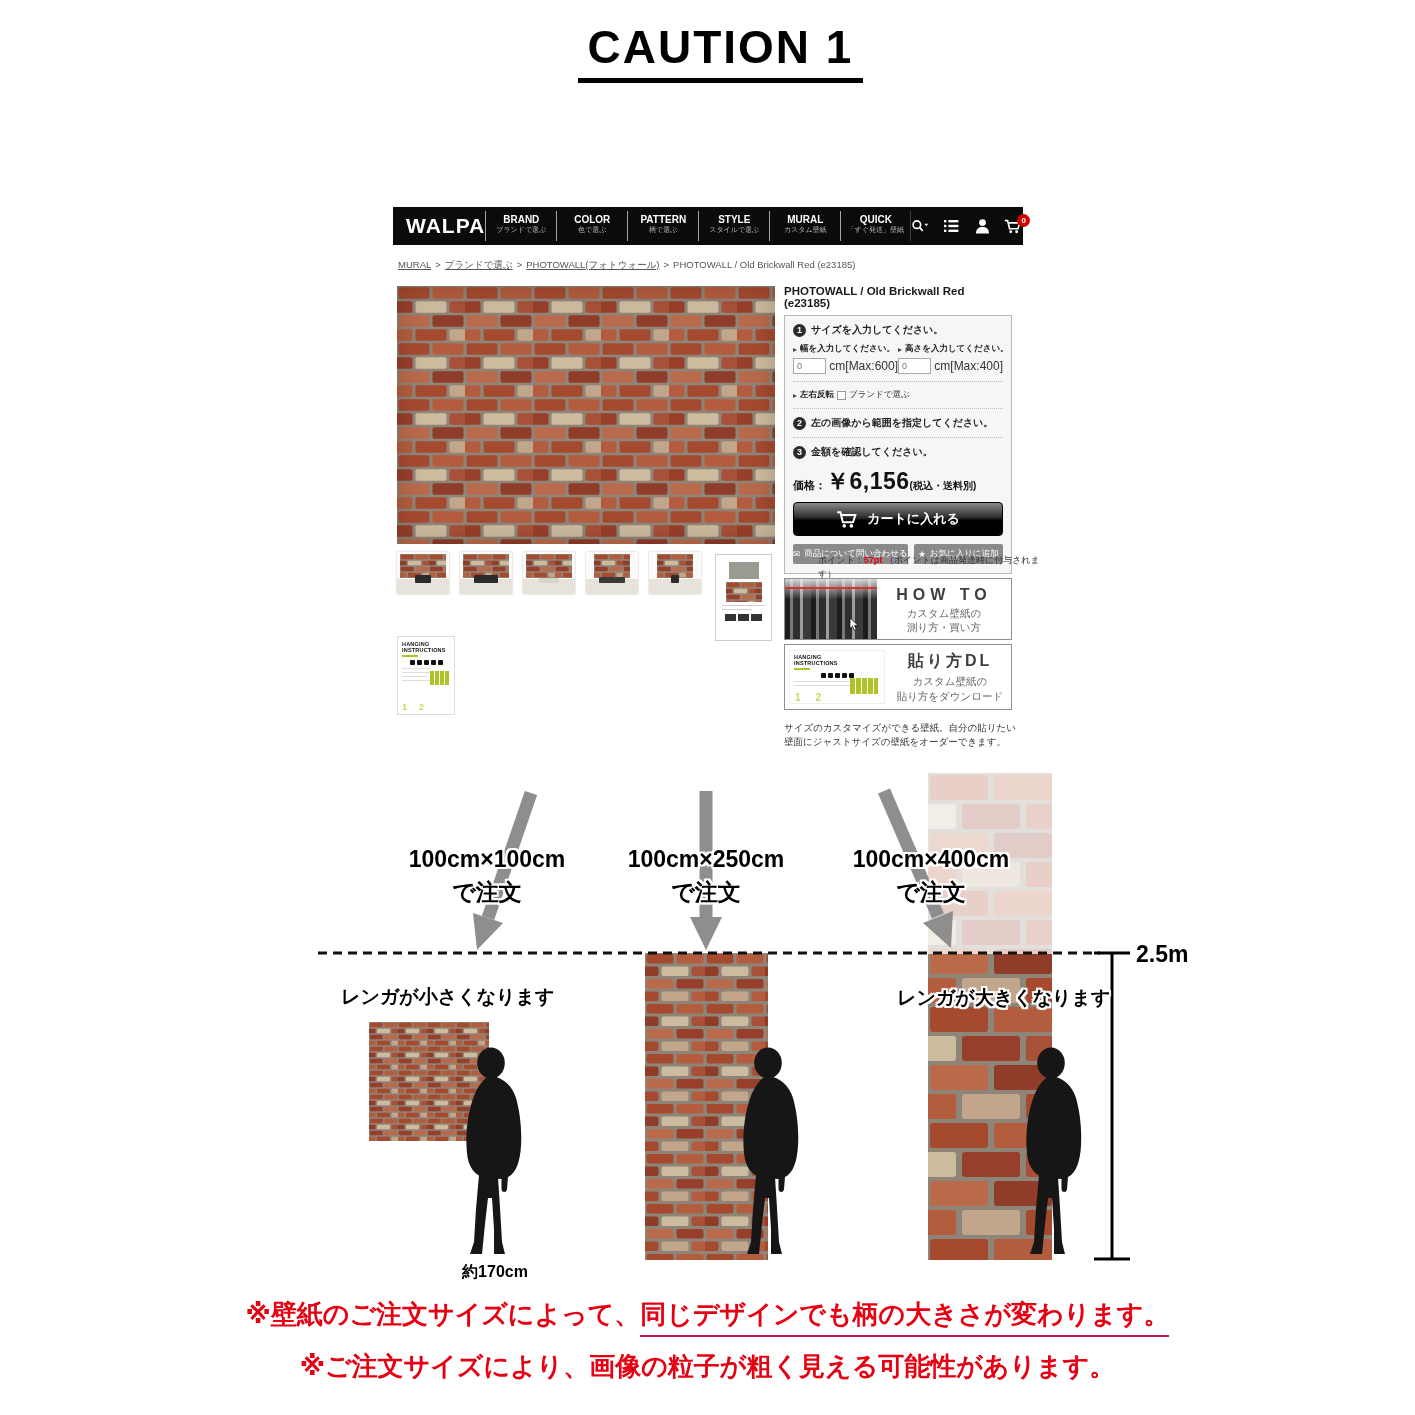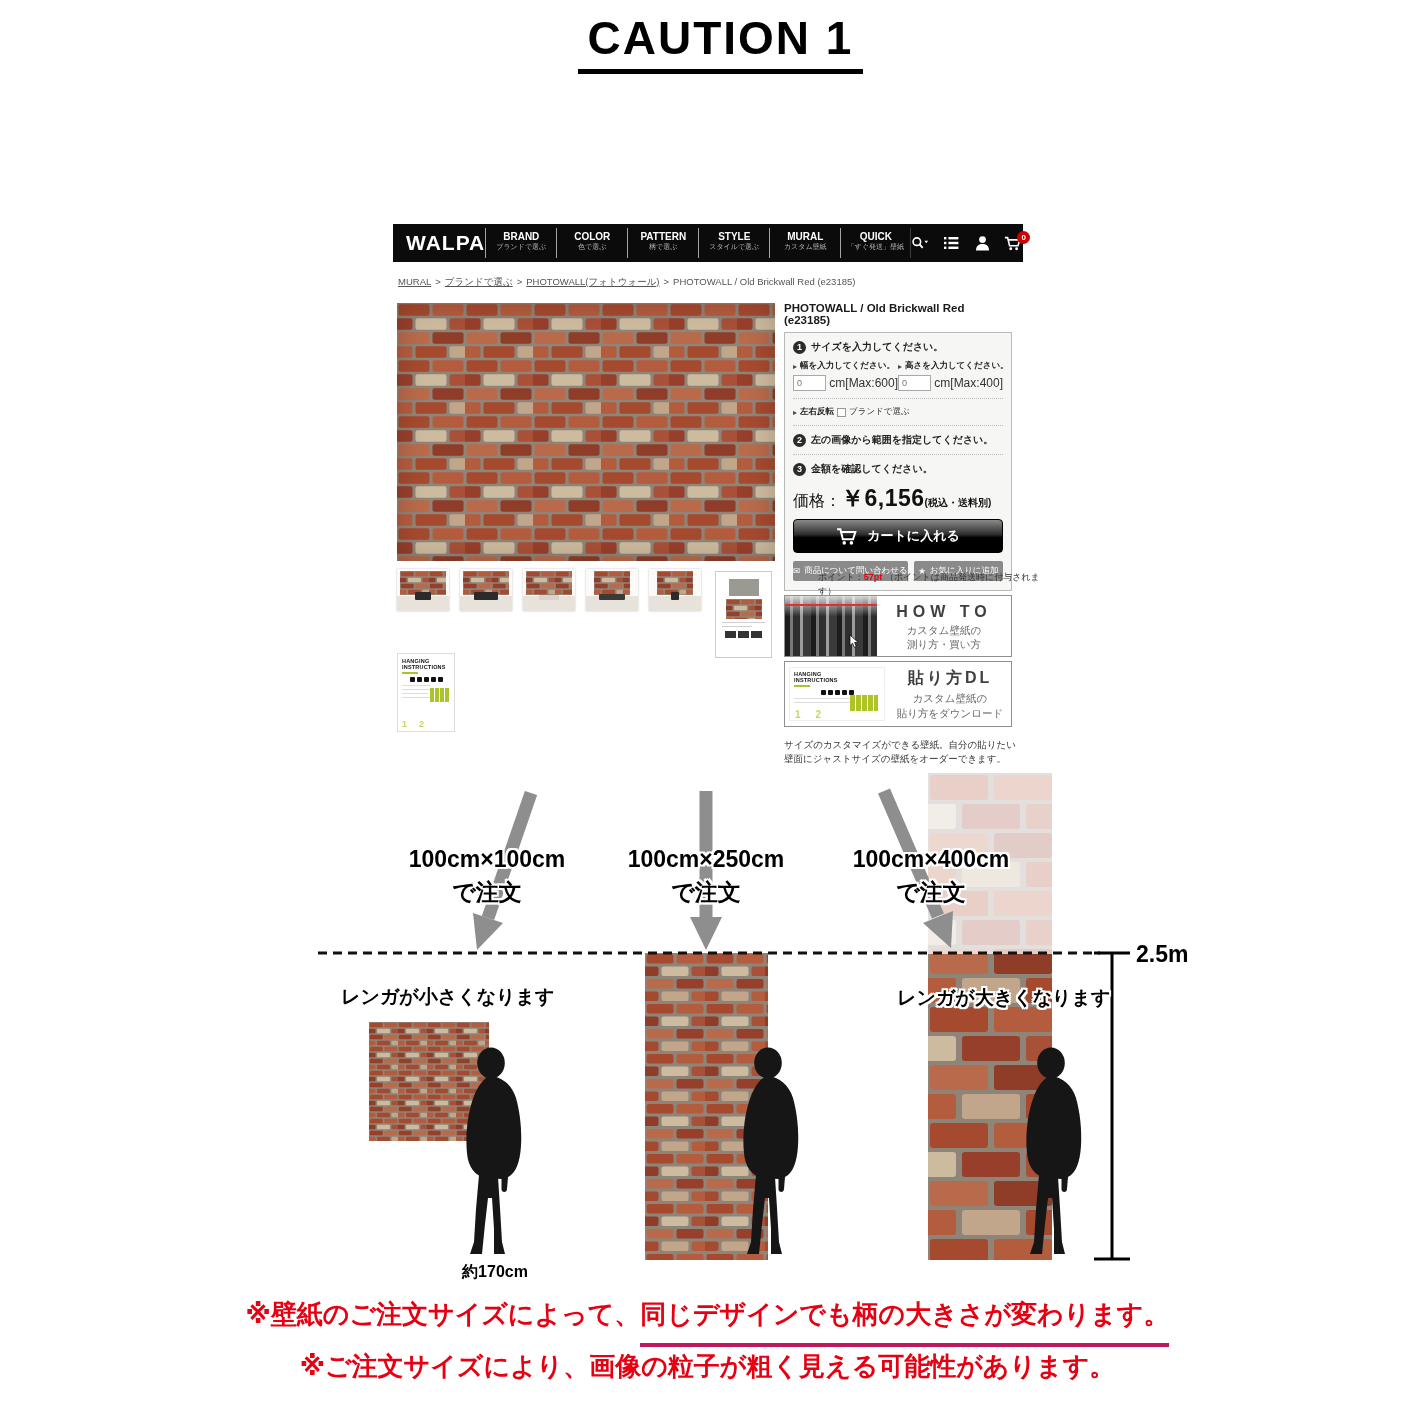--- a/index.html
+++ b/index.html
@@ -1,27 +1,27 @@
 <!DOCTYPE html>
 <html><head>
 <meta charset="utf-8">
 <style>
   * { margin:0; padding:0; box-sizing:border-box; }
   body { background:#fff; font-family:"Liberation Sans","DejaVu Sans",sans-serif; }
   #page { position:relative; width:1415px; height:1415px; background:#fff; overflow:hidden; }
   .abs { position:absolute; }
 
   
-  #main-title { top:11px; left:0; width:100%; text-align:center;padding-left:26px; }
+  #main-title { top:20px; left:0; width:100%; text-align:center;padding-left:26px; }
   #main-title span { display:inline-block; font-size:46px; font-weight:800; letter-spacing:2px;
     color:#000; border-bottom:5px solid #000; padding:0 10px 4px; }
   #subtitle { top:130px; left:0; width:100%; text-align:center; font-size:23px; color:#1c1c1c; line-height:37px; }
 
   
-  #site { left:393px; top:224px; width:630px; height:548px; font-family:"Liberation Sans","DejaVu Sans",sans-serif; }
+  #site { left:393px; top:207px; width:630px; height:548px; font-family:"Liberation Sans","DejaVu Sans",sans-serif; }
   #nav { position:absolute; top:0; left:0; width:630px; height:38px; background:#0b0b0b; display:flex; align-items:center; }
   #nav .logo { width:106px; color:#fff; font-size:21px; font-weight:bold; letter-spacing:1px; padding-left:13px; }
   #nav .menu { display:flex; height:30px; }
   .mi { width:71px; text-align:center; border-left:1px solid #a3a3a3; padding-top:3px; cursor:pointer; }
   .mi:last-child { border-right:1px solid #3c3c3c; }
   .mi .l1 { font-size:10px; font-weight:bold; color:#fff; line-height:11px; }
   .mi .l2 { font-size:7px; color:#b9b9b9; line-height:9px; white-space:nowrap; }
   .navicons { margin-left:auto; display:flex; align-items:center; gap:13px; padding-right:12px; }
   .nicon { position:relative; width:18px; height:18px; display:flex; align-items:center; justify-content:center; }
   .badge { position:absolute; top:-3px; right:-8px; width:13px; height:13px; border-radius:50%;
@@ -45,21 +45,21 @@
   .col { width:50%; }
   .lab { font-size:8.5px; font-weight:bold; color:#222; display:flex; align-items:center; gap:3px; white-space:nowrap; }
   .caret { color:#444; font-size:8px; }
   .inrow { display:flex; align-items:center; gap:3px; margin-top:3px; }
   .ibox { width:42px; height:16px; border:1px solid #a9a9a9; background:#fff; font-size:9px; color:#777; padding:2px 3px; }
   .unit { font-size:12px; color:#333; }
   .dots { border:none; border-top:1px dotted #bdbdbd; margin:7px 0; }
   .cbx { width:9px; height:9px; border:1px solid #999; background:#fff; display:inline-block; }
   .fliptxt { font-size:8.5px; font-weight:normal; color:#333; }
   .pricerow { margin:7px 0 5px; display:flex; align-items:baseline; color:#111; }
-  .pl { font-size:16px; font-weight:normal; }
+  .pl { font-size:11px; font-weight:bold; }
   .pv { font-size:23px; font-weight:bold; letter-spacing:0.5px; }
   .pn { font-size:10px; font-weight:bold; }
   #cartbtn { width:100%; height:34px; border:1px solid #000; border-radius:4px; color:#fff;
     background:linear-gradient(#8a8a8a 0%,#2e2e2e 45%,#000 55%,#000 100%);
     display:flex; align-items:center; justify-content:center; gap:9px; font-size:13px; font-weight:bold; cursor:pointer; }
   .btnrow { display:flex; gap:6px; margin-top:8px; }
   .gbtn { flex:1; height:20px; background:#8a8a8a; border-radius:2px; color:#fff; font-size:8.5px;
     display:flex; align-items:center; justify-content:center; gap:4px; cursor:pointer; white-space:nowrap; }
 
   #points { position:absolute; left:391px; top:347px; width:236px; font-size:9px; color:#333; line-height:1.55;margin-left:34px; }
@@ -96,21 +96,21 @@
   #hangdoc { position:absolute; left:4px; top:429px; width:58px; height:79px; background:#fff; border:1px solid #ddd; padding:4px; cursor:pointer; }
 
   
   .note { font-weight:bold; font-size:19px; color:#000; }
   .outline { text-shadow:-2px -2px 0 #fff, 2px -2px 0 #fff, -2px 2px 0 #fff, 2px 2px 0 #fff,
     0 -2px 0 #fff, 0 2px 0 #fff, -2px 0 0 #fff, 2px 0 0 #fff; }
   .orderlab { width:180px; text-align:center; font-size:23px; font-weight:800; color:#000; line-height:33px; }
   .fade { position:absolute; top:0; left:0; width:100%; height:181px; background:rgba(255,255,255,.74); }
   #warn1, #warn2 { left:0; width:100%; text-align:center; font-size:26px; font-weight:800; color:#e60012; }
   #warn1 { top:1297px; } #warn2 { top:1349px; }
-  #warn1 .u { border-bottom:4px solid #be185d; padding-bottom:14px; }
+  #warn1 .u { border-bottom:2px solid #be185d; padding-bottom:6px; }
   svg.fill { display:block; width:100%; height:100%; }
 </style>
 </head>
 <body>
 
 <div id="page">
 
   <svg width="0" height="0" style="position:absolute">
     <defs>
       <pattern id="bk-s" width="29" height="24" patternUnits="userSpaceOnUse">

